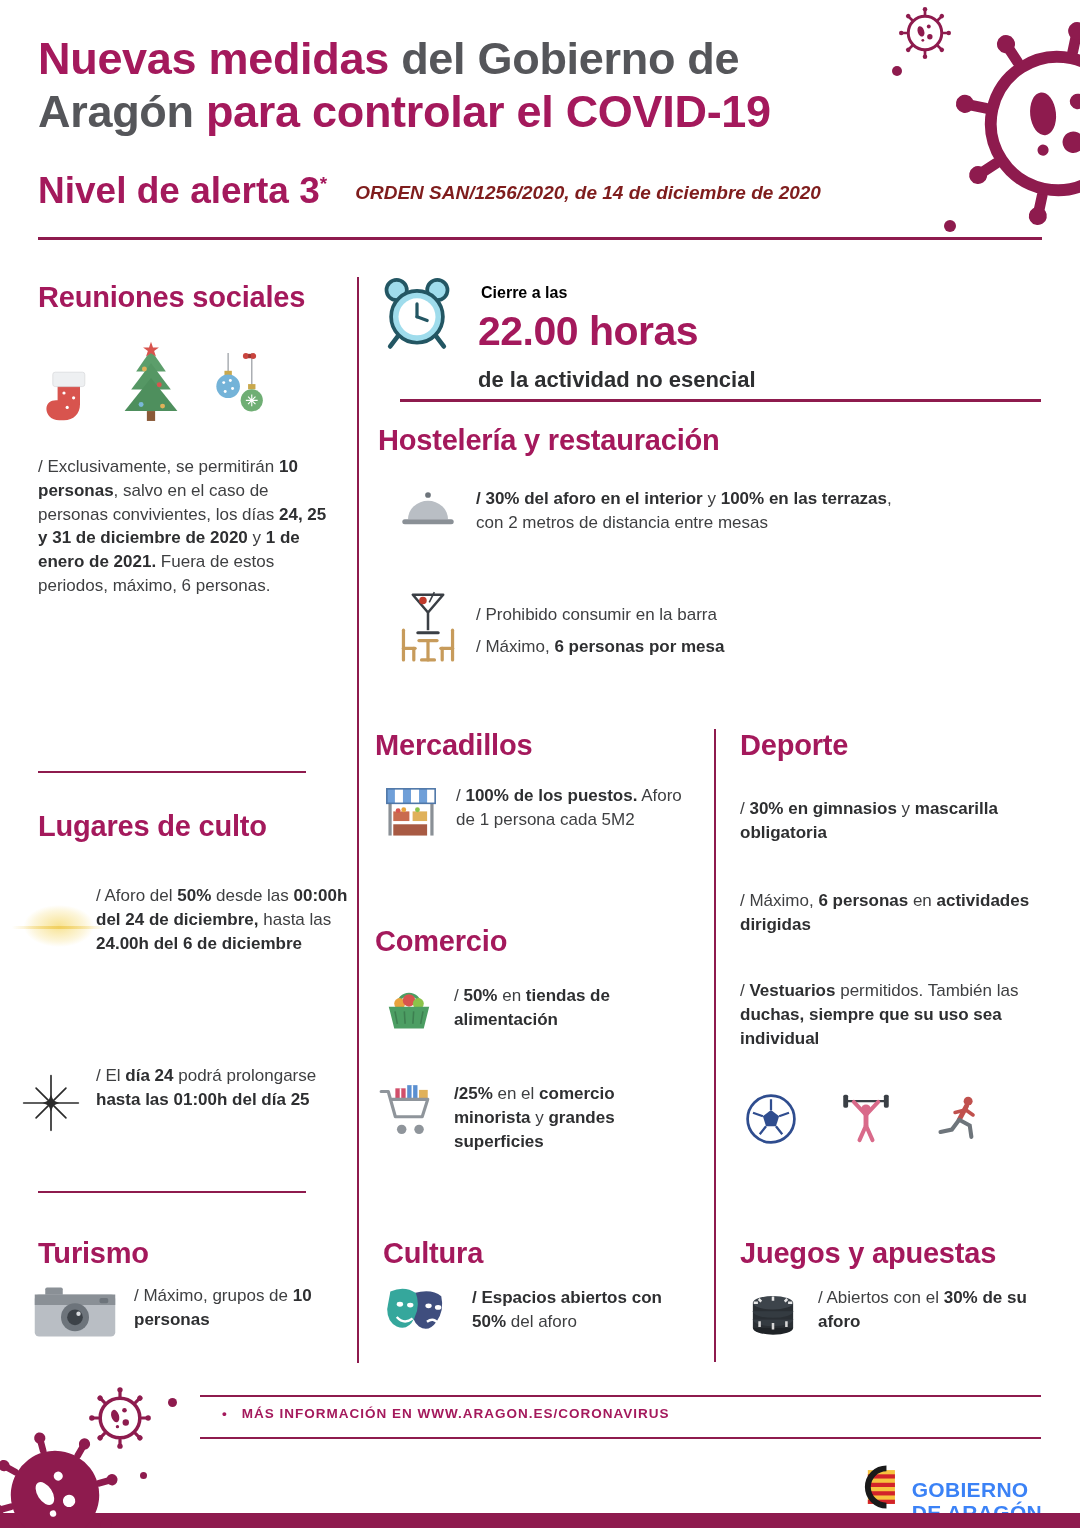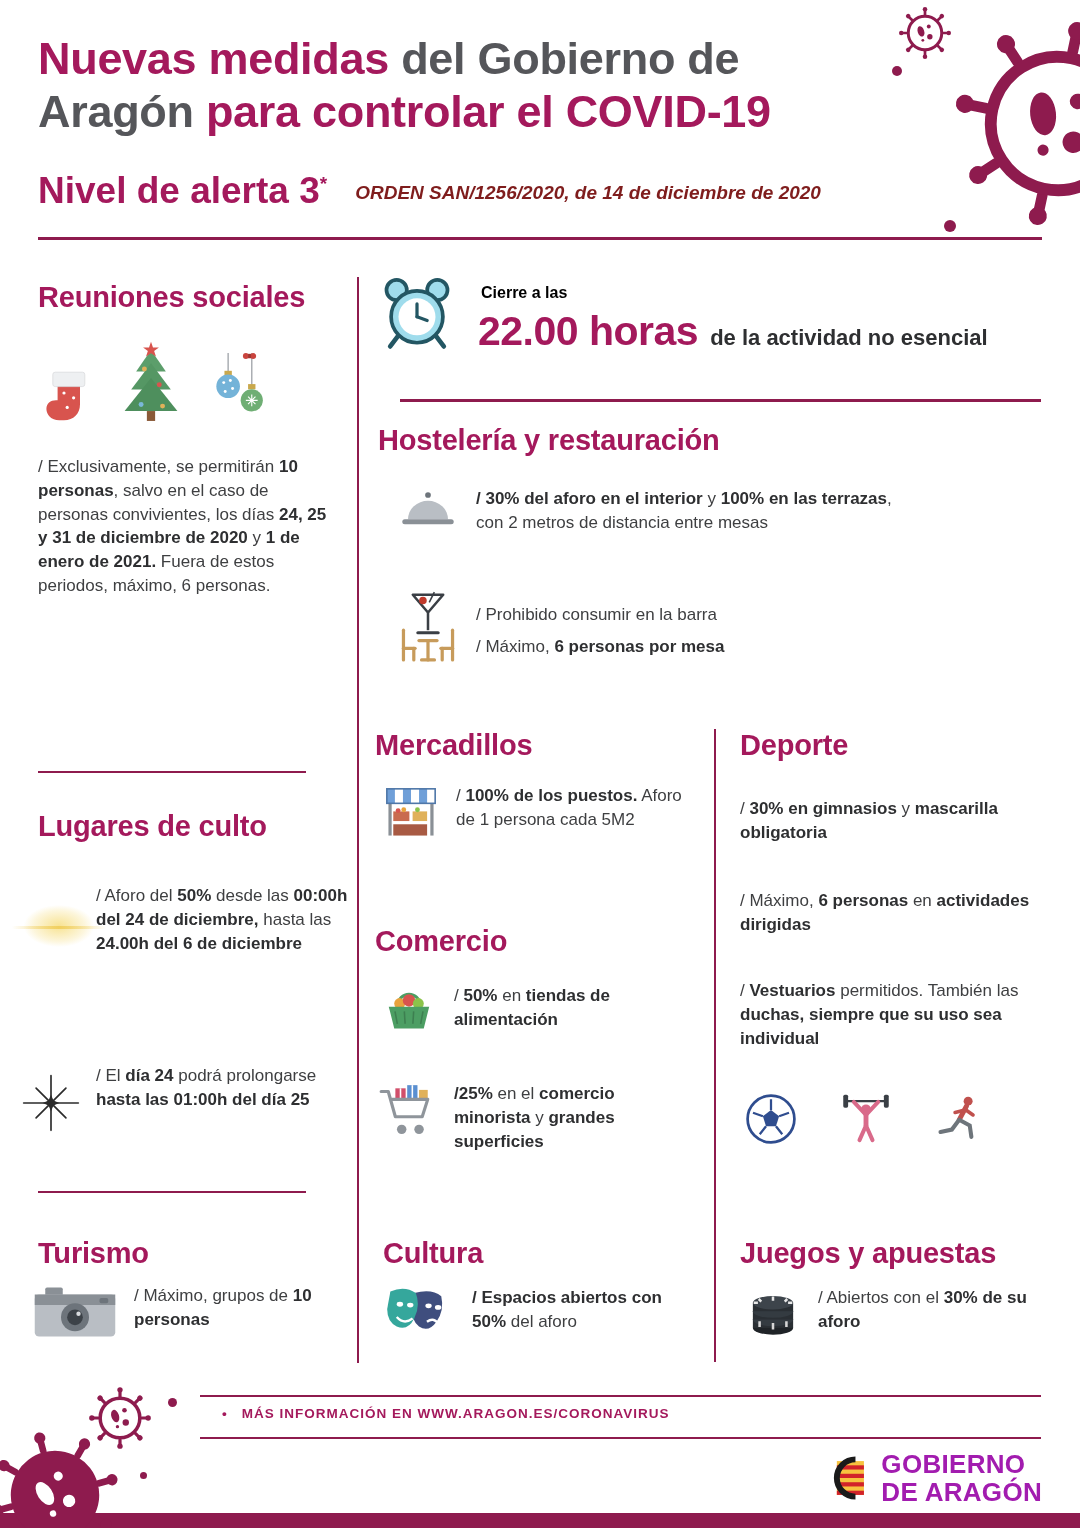--- a/index.html
+++ b/index.html
@@ -82,41 +82,41 @@
   
   #v1{left:357px;top:277px;width:2px;height:1086px;}
   #v2{left:714px;top:729px;width:2px;height:633px;}
   #rule-l1{left:38px;top:771px;width:268px;height:2px;}
   #rule-l2{left:38px;top:1191px;width:268px;height:2px;}
   #rule-mid{left:400px;top:399px;width:641px;height:3px;}
 
   
   #clock-icon{position:absolute;left:380px;top:276px;}
   #closing-lead{position:absolute;left:481px;top:284px;font-size:16px;font-weight:700;color:#000000;}
-  #closing-row{position:absolute;left:478px;top:308px;display:flex;align-items:baseline;gap:12px;width:580px;}
+  #closing-row{position:absolute;left:478px;top:308px;display:flex;align-items:baseline;gap:12px;width:580px;flex-direction:column;}
   #closing-time{font-size:41px;font-weight:800;color:var(--accent);letter-spacing:-.5px;white-space:nowrap;}
   #closing-rest{font-size:22px;font-weight:700;color:#2e2f31;white-space:nowrap;}
 
   
   #xmas-icons{position:absolute;left:40px;top:320px;display:flex;align-items:flex-end;gap:22px;height:116px;}
   #glow-icon{position:absolute;left:12px;top:898px;width:94px;height:56px;
     background:radial-gradient(ellipse 50% 50% at 50% 50%, rgba(247,225,140,.95), rgba(247,225,140,.3) 55%, rgba(247,225,140,0) 75%);}
   #glow-icon::after{content:"";position:absolute;left:0;right:0;top:50%;height:3px;
     background:linear-gradient(90deg, rgba(240,205,90,0), rgba(240,205,90,.9), rgba(240,205,90,0));}
   #star-icon{position:absolute;left:22px;top:1074px;}
   #sports-icons{position:absolute;left:744px;top:1092px;display:flex;gap:42px;align-items:center;}
 
   
   #rule-f1{left:200px;top:1395px;width:841px;height:2px;}
   #rule-f2{left:200px;top:1437px;width:841px;height:2px;}
   #footer-info{position:absolute;left:222px;top:1406px;font-size:13.5px;letter-spacing:1px;color:var(--accent);font-weight:600;}
   #footer-info .bullet{margin-right:14px;}
   #footer-info .b2{font-weight:800;margin-top:20px;}
   #logo{position:absolute;right:38px;top:1450px;display:flex;align-items:center;gap:12px;}
-  .logo-text{font-size:26px;font-weight:800;color:#a21caf;line-height:1.08;letter-spacing:.3px;}
+  .logo-text{font-size:21px;font-weight:800;color:#3b82f6;line-height:1.08;letter-spacing:.3px;margin-top:29px;}
   #bottom-bar{position:absolute;left:0;top:1513px;width:1080px;height:15px;background:var(--deco);}
 
   
   #virus-top-small{left:898px;top:6px;width:54px;height:54px;}
   #virus-top-big{left:950px;top:16px;width:215px;height:215px;transform:rotate(12deg);transform-origin:center;}
   #dot-a{left:892px;top:66px;width:10px;height:10px;}
   #dot-b{left:944px;top:220px;width:12px;height:12px;}
   #virus-bot-small{left:88px;top:1386px;width:64px;height:64px;}
   #dot-c{left:168px;top:1398px;width:9px;height:9px;}
   #virus-bot-big{left:-12px;top:1428px;width:134px;height:134px;transform:rotate(-15deg);transform-origin:center;z-index:3;}

